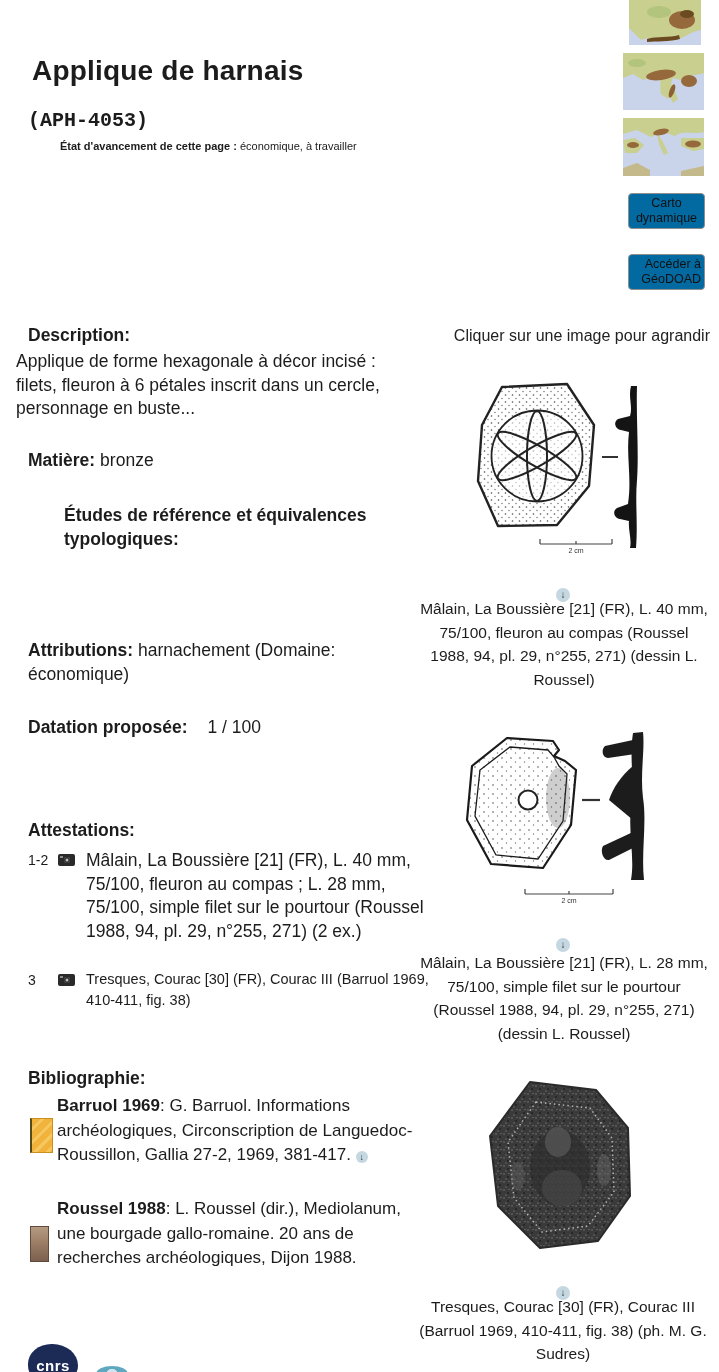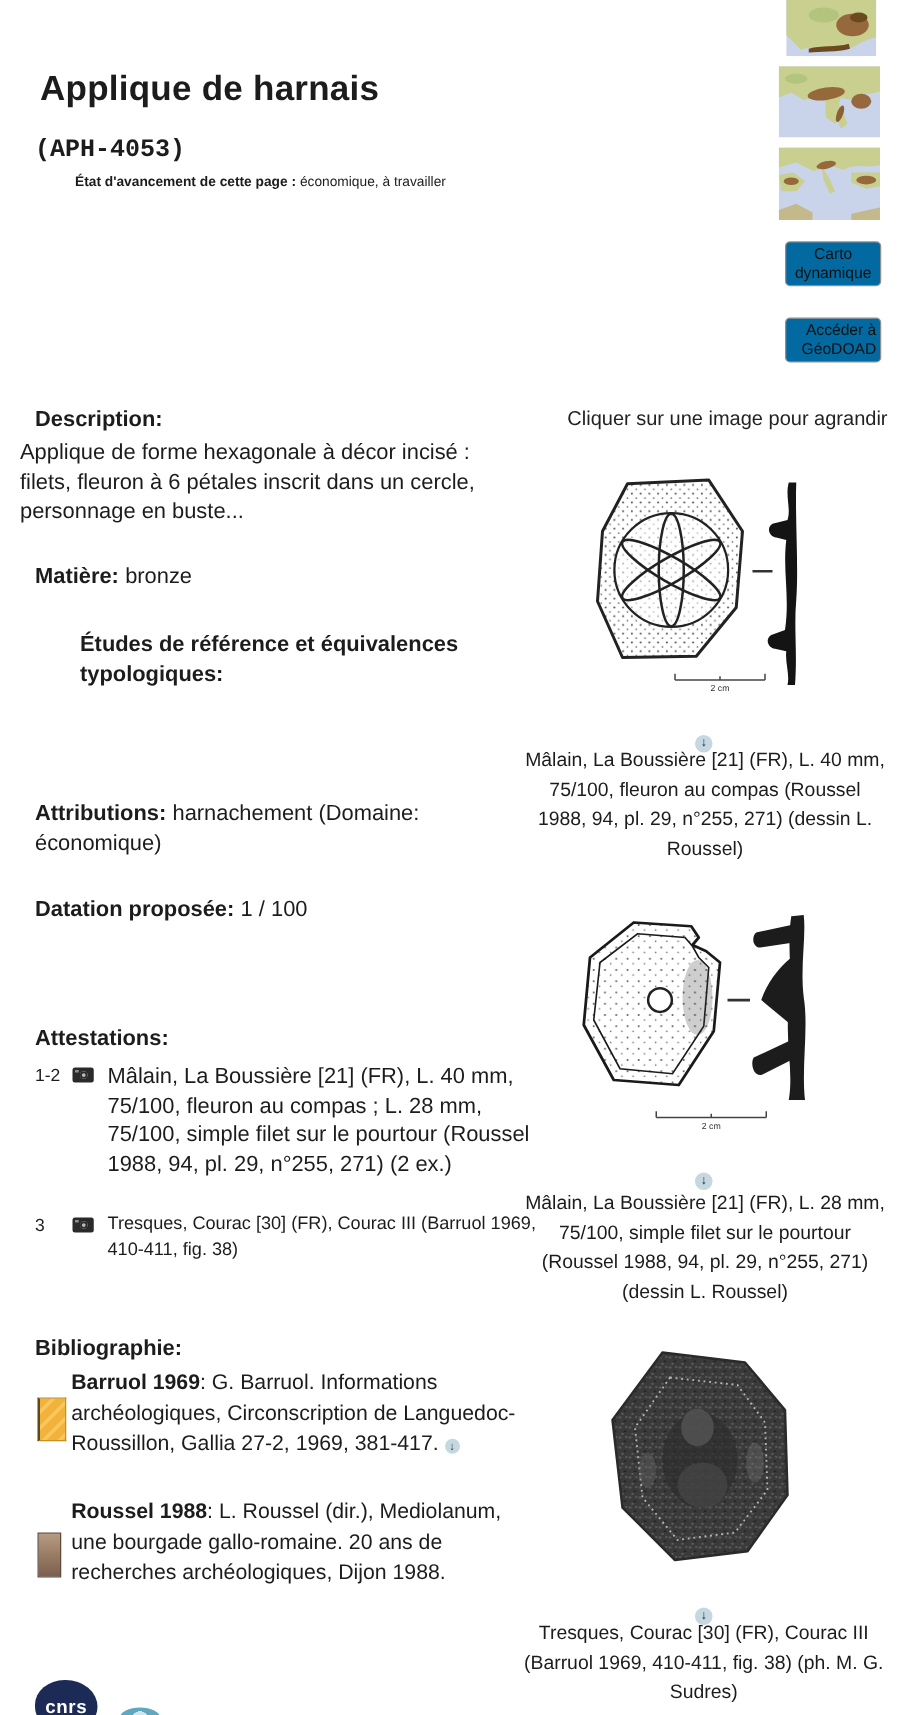--- a/index.html
+++ b/index.html
@@ -37,21 +37,21 @@
   .sec-label{font-size:17.5px;font-weight:700;}
   .body-txt{font-size:17.5px;line-height:23.5px;}
   .desc-label{left:28px;top:325px;}
   .desc-text{left:16px;top:350px;width:392px;}
   .matiere{left:28px;top:450px;font-size:17.5px;}
   .matiere .val{margin-left:5px;font-weight:400;margin-top:44px;}
   .etudes{left:20px;top:503px;width:372px;line-height:24px;margin-left:44px;}
   .attrib{left:28px;top:638px;width:400px;font-size:17.5px;line-height:24px;}
   .attrib .val{font-weight:400;margin-left:5px;}
   .datation{left:28px;top:717px;font-size:17.5px;}
-  .datation .val{font-weight:400;margin-left:5px;}
+  .datation .val{font-weight:400;margin-left:20px;}
 
   .attest-label{left:28px;top:820px;}
   .att-item{left:28px;display:grid;grid-template-columns:26px 24px 1fr;column-gap:4px;}
   .att-1{top:849px;width:406px;}
   .att-2{top:969px;width:406px;}
   .att-num{font-size:14px;padding-top:3px;}
   .att-1 .att-text{font-size:17.5px;line-height:23.5px;width:356px;}
   .att-2 .att-text{font-size:14.5px;line-height:20.5px;width:360px;}
 
   .camera-icon{display:inline-block;width:17px;height:12px;background:#2a2a2a;border-radius:2px;position:relative;margin-top:5px;}

